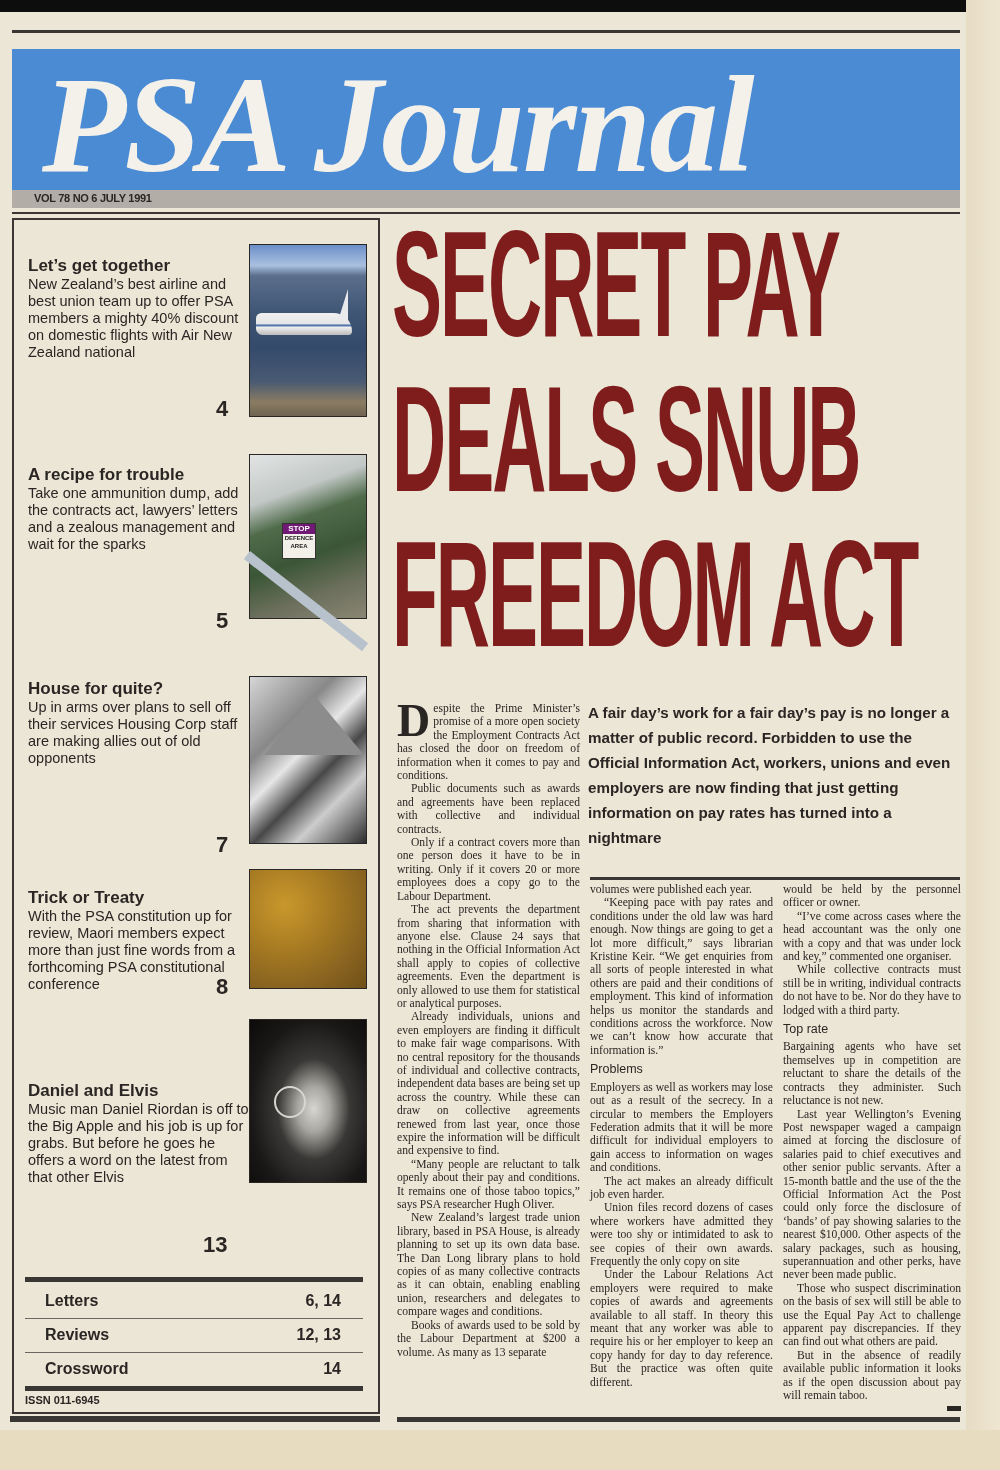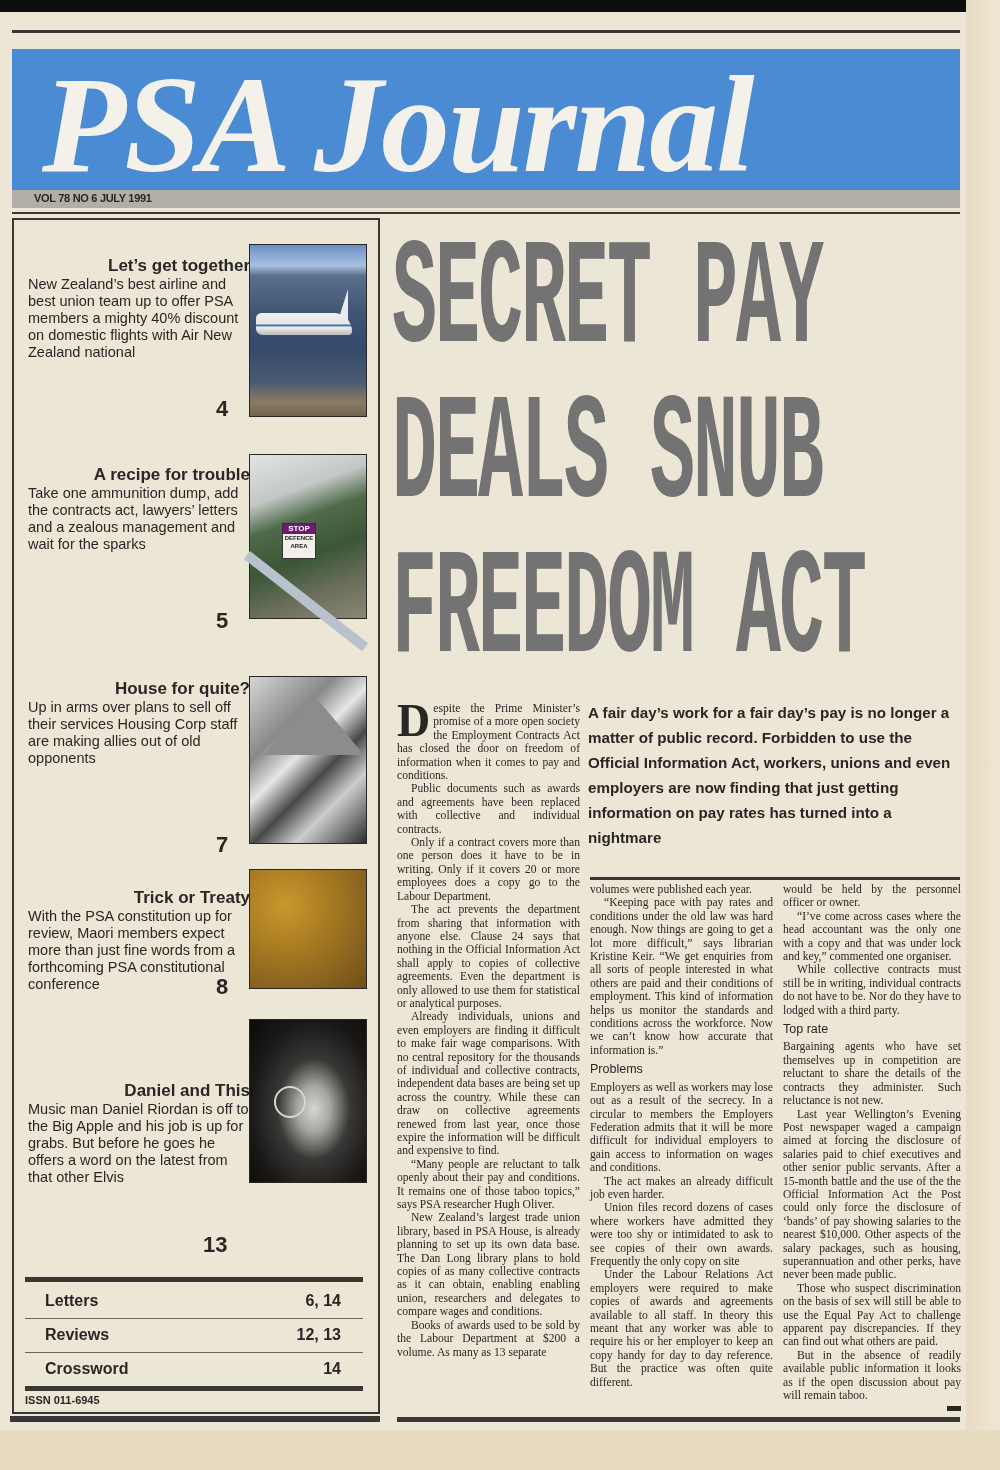--- a/index.html
+++ b/index.html
@@ -8,21 +8,21 @@
   .rule-top{position:absolute;left:12px;top:30px;width:948px;height:3px;background:#3a3634;}
   .masthead{position:absolute;left:12px;top:49px;width:948px;height:150px;background:#4a8bd3;overflow:hidden;}
   .masthead-title{position:absolute;left:30px;top:6px;font-family:"Liberation Serif",serif;font-style:italic;font-weight:bold;font-size:138px;line-height:140px;color:#f4f1ea;letter-spacing:-2px;white-space:nowrap;}
   .issuebar{position:absolute;left:12px;top:190px;width:948px;height:18px;background:#b2ada6;}
   .issue-text{position:absolute;left:34px;top:192px;font-size:11px;font-weight:bold;color:#2a2624;letter-spacing:-0.3px;}
   .rule-issue{position:absolute;left:12px;top:212px;width:948px;height:2px;background:#3a3634;}
 
   .sidebar{position:absolute;left:12px;top:218px;width:368px;height:1196px;border:2px solid #3a3634;box-sizing:border-box;}
   .sidebar-bottom{position:absolute;left:10px;top:1416px;width:370px;height:6px;background:#3a3634;}
   .story{position:absolute;left:28px;width:222px;}
-  .story h3{margin:0;font-size:17px;font-weight:bold;line-height:20px;color:#2a2624;text-align:right;}
+  .story h3{margin:0;font-size:17px;font-weight:bold;line-height:20px;color:#2a2624;}
   .story p{margin:0;font-size:14.5px;line-height:17px;color:#2a2624;}
   .pagenum{position:absolute;font-size:22px;font-weight:bold;color:#2a2624;}
   .photo{position:absolute;border:1px solid #2a2624;box-sizing:border-box;}
   .ph1{left:249px;top:244px;width:118px;height:173px;background:linear-gradient(180deg,#6c8fc8 0%,#a9c0e0 12%,#5b6f8c 18%,#3e5574 40%,#344a6b 60%,#4a5a72 80%,#8a7c62 92%,#6f6452 100%);}
   .ph1 .plane{position:absolute;left:6px;top:68px;width:96px;height:22px;background:linear-gradient(180deg,#f0f0f0 0%,#e6e6e6 50%,#2d5aa0 55%,#eeeeee 65%,#bbbbbb 100%);border-radius:12px 40px 8px 14px;}
   .ph1 .tail{position:absolute;left:88px;top:44px;width:0;height:0;border-left:10px solid transparent;border-bottom:32px solid #e9e9ee;}
   .ph2{left:249px;top:454px;width:118px;height:165px;background:linear-gradient(160deg,#e2e4e4 0%,#c2c8c6 25%,#4f6b4a 40%,#3b5636 60%,#6b6f5c 80%,#8a8674 100%);}
   .ph2 .sign{position:absolute;left:32px;top:68px;width:32px;height:34px;background:#f3f0ea;border:1px solid #333;font-size:6px;font-weight:bold;text-align:center;line-height:8px;color:#222;}
   .ph2 .sign b{display:block;background:#701a75;color:#fff;font-size:8px;line-height:10px;}
   .ph2 .rail{position:absolute;left:0;top:96px;width:150px;height:10px;background:#b8c2cc;transform:rotate(38deg);transform-origin:0 0;}
@@ -30,21 +30,21 @@
   .ph3 .tri{position:absolute;left:14px;top:18px;width:0;height:0;border-left:50px solid transparent;border-right:50px solid transparent;border-bottom:60px solid #8e8c88;}
   .ph4{left:249px;top:869px;width:118px;height:120px;background:radial-gradient(circle at 30% 30%,#c9982c 0%,#a67a22 40%,#8a6420 70%,#6f5018 100%);}
   .ph5{left:249px;top:1019px;width:118px;height:164px;background:radial-gradient(ellipse at 55% 55%,#d8d6d0 0%,#a8a6a0 18%,#3a3836 40%,#1a1816 70%,#0c0b0a 100%);}
   .ph5 .glass{position:absolute;left:24px;top:66px;width:28px;height:28px;border:2px solid #d8d6d0;border-radius:50%;}
 
   .index-rule{position:absolute;left:25px;height:5px;background:#3a3634;width:338px;}
   .index-thin{position:absolute;left:25px;height:1px;background:#6a6662;width:338px;}
   .index-row{position:absolute;left:45px;width:296px;font-size:16px;font-weight:bold;display:flex;justify-content:space-between;color:#2a2624;}
   .issn{position:absolute;left:25px;top:1394px;font-size:11px;font-weight:bold;color:#2a2624;}
 
-  .headline{position:absolute;left:392px;top:224px;width:568px;font-family:Liberation Mono, monospace;font-weight:bold;color:#737373;}
+  .headline{position:absolute;left:392px;top:207px;width:568px;font-family:Liberation Sans, sans-serif;font-weight:bold;color:#7f1d1d;}
   .headline div{height:155px;font-size:150px;line-height:155px;transform:scaleX(0.5);transform-origin:0 0;white-space:nowrap;letter-spacing:-4px;width:1136px;}
 
   .deck{position:absolute;left:588px;top:700px;width:370px;font-size:15.2px;font-weight:bold;line-height:25px;color:#2a2624;}
   .col{position:absolute;font-family:"Liberation Serif",serif;font-size:11.6px;line-height:13.4px;color:#2a2624;text-align:justify;}
   .col p{margin:0;text-indent:14px;}
   .col p.noind{text-indent:0;}
   .col h4{margin:6px 0 4px 0;font-family:"Liberation Sans",sans-serif;font-size:12.5px;font-weight:normal;}
   .dropcap{float:left;font-family:"Liberation Serif",serif;font-weight:bold;font-size:46px;line-height:38px;margin:0 3px 0 0;color:#2a2624;}
   .c1{left:397px;top:702px;width:183px;}
   .c2{left:590px;top:883px;width:183px;}
@@ -102,21 +102,21 @@
   </div>
 
 <div class="story" style="top:888px;">
   <h3>Trick or Treaty</h3>
   <p>With the PSA constitution up for review, Maori members expect more than just fine words from a forthcoming PSA constitutional conference</p>
 </div>
 <div class="pagenum" style="left:216px;top:974px;">8</div>
 <div class="photo ph4"></div>
 
 <div class="story" style="top:1081px;">
-  <h3>Daniel and This</h3>
+  <h3>Daniel and Elvis</h3>
   <p>Music man Daniel Riordan is off to the Big Apple and his job is up for grabs. But before he goes he offers a word on the latest from that other Elvis</p>
 </div>
 <div class="pagenum" style="left:203px;top:1232px;">13</div>
 <div class="photo ph5">
     <div class="glass"></div>
   </div>
 
 <div class="index-rule" style="top:1277px;"></div>
 <div class="index-row" style="top:1292px;">
   <span>Letters</span>

